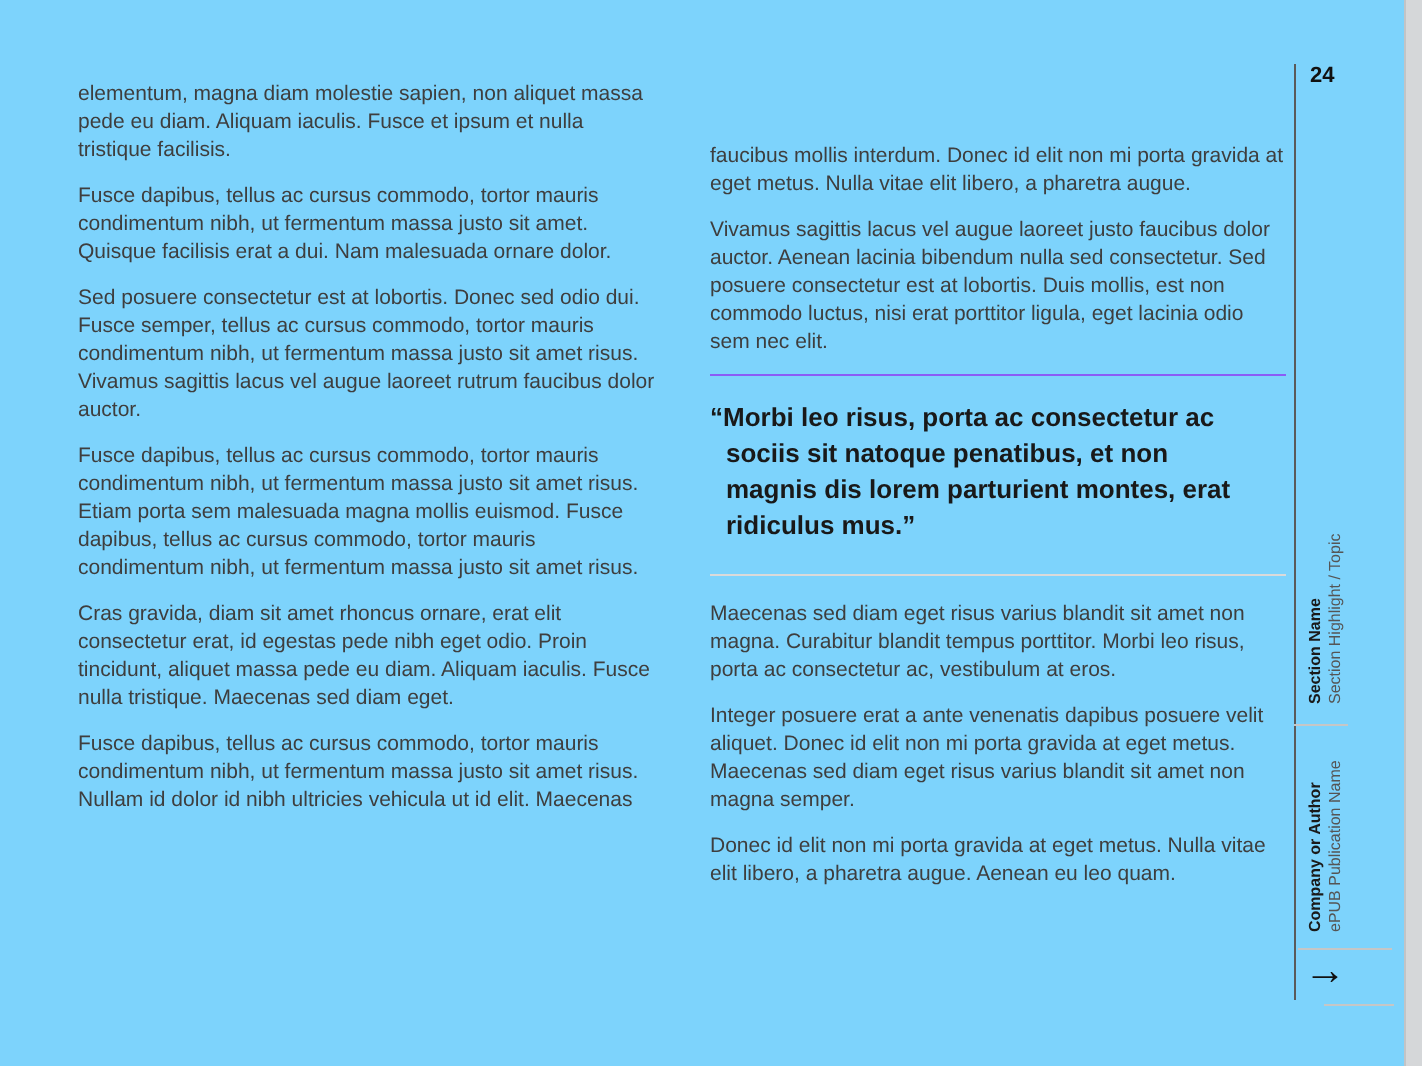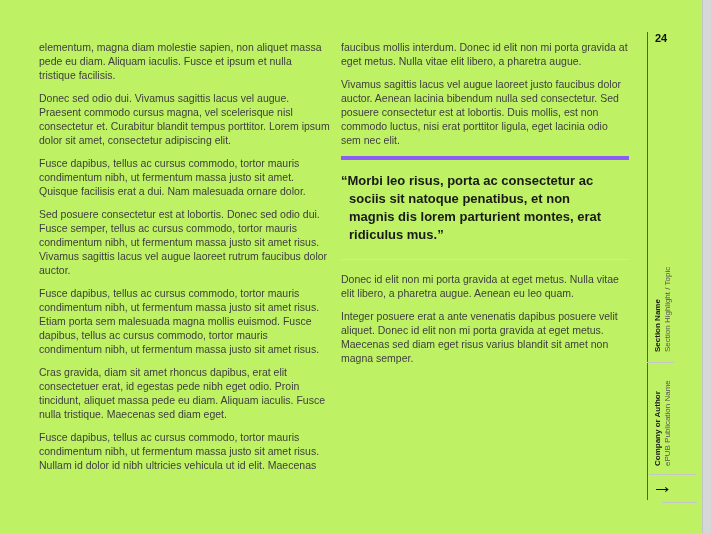--- a/index.html
+++ b/index.html
@@ -2,31 +2,31 @@
 <html><head>
 <meta charset="utf-8">
 <style>
   * { margin: 0; padding: 0; box-sizing: border-box; }
   html, body { background: #ffffff; }
   body {
     width: 711px; height: 533px;
     font-family: "Liberation Sans", sans-serif;
     overflow: hidden;
   }
-  .stage { position: relative; width: 711px; height: 533px; background: #bef264; }
+  .stage { position: relative; width: 711px; height: 533px; background: #7dd3fc; }
 
   
   .col { position: absolute; top: 40px; color: #3e3e3e; font-size: 10.5px; line-height: 14px; }
   .col-left  { left: 39px;  width: 292px; }
-  .col-right { left: 341px; width: 288px; }
+  .col-right { left: 355px; width: 288px; margin-top: 31px; }
   .body-p { margin: 0 0 9px 0; }
 
   
   .quote-block {
-    border-top: 4px solid #8b5cf6;
+    border-top: 1px solid #8b5cf6;
     border-bottom: 1px solid #dadada;
     padding: 12px 0 15px 0;
     margin: 2px 0 12px 0;
   }
   .pull-quote {
     width: 272px;
     font-size: 13px; line-height: 18px; font-weight: bold;
     color: #191919;
     padding-left: 8px; text-indent: -8px;
   }
@@ -65,41 +65,41 @@
     border-left: 1px solid #c2c4c6;
   }
 </style>
 </head>
 <body>
 
 <div class="stage">
 
   <div class="col col-left">
       <p class="body-p">elementum, magna diam molestie sapien, non aliquet massa pede eu diam. Aliquam iaculis. Fusce et ipsum et nulla tristique facilisis.</p>
-      <p class="body-p">Donec sed odio dui. Vivamus sagittis lacus vel augue. Praesent commodo cursus magna, vel scelerisque nisl consectetur et. Curabitur blandit tempus porttitor. Lorem ipsum dolor sit amet, consectetur adipiscing elit.</p>
       <p class="body-p">Fusce dapibus, tellus ac cursus commodo, tortor mauris condimentum nibh, ut fermentum massa justo sit amet. Quisque facilisis erat a dui. Nam malesuada ornare dolor.</p>
       <p class="body-p">Sed posuere consectetur est at lobortis. Donec sed odio dui. Fusce semper, tellus ac cursus commodo, tortor mauris condimentum nibh, ut fermentum massa justo sit amet risus. Vivamus sagittis lacus vel augue laoreet rutrum faucibus dolor auctor.</p>
       <p class="body-p">Fusce dapibus, tellus ac cursus commodo, tortor mauris condimentum nibh, ut fermentum massa justo sit amet risus. Etiam porta sem malesuada magna mollis euismod. Fusce dapibus, tellus ac cursus commodo, tortor mauris condimentum nibh, ut fermentum massa justo sit amet risus.</p>
-      <p class="body-p">Cras gravida, diam sit amet rhoncus dapibus, erat elit consectetuer erat, id egestas pede nibh eget odio. Proin tincidunt, aliquet massa pede eu diam. Aliquam iaculis. Fusce nulla tristique. Maecenas sed diam eget.</p>
+      <p class="body-p">Cras gravida, diam sit amet rhoncus ornare, erat elit consectetur erat, id egestas pede nibh eget odio. Proin tincidunt, aliquet massa pede eu diam. Aliquam iaculis. Fusce nulla tristique. Maecenas sed diam eget.</p>
       <p class="body-p">Fusce dapibus, tellus ac cursus commodo, tortor mauris condimentum nibh, ut fermentum massa justo sit amet risus. Nullam id dolor id nibh ultricies vehicula ut id elit. Maecenas</p>
     </div>
 
   <div class="col col-right">
     <div>
         <p class="body-p">faucibus mollis interdum. Donec id elit non mi porta gravida at eget metus. Nulla vitae elit libero, a pharetra augue.</p>
         <p class="body-p">Vivamus sagittis lacus vel augue laoreet justo faucibus dolor auctor. Aenean lacinia bibendum nulla sed consectetur. Sed posuere consectetur est at lobortis. Duis mollis, est non commodo luctus, nisi erat porttitor ligula, eget lacinia odio sem nec elit.</p>
       </div>
 
     <div class="quote-block">
       <blockquote class="pull-quote">“Morbi leo risus, porta ac consectetur ac sociis sit natoque penatibus, et non magnis dis lorem parturient montes, erat ridiculus mus.”</blockquote>
     </div>
 
     <div>
+        <p class="body-p">Maecenas sed diam eget risus varius blandit sit amet non magna. Curabitur blandit tempus porttitor. Morbi leo risus, porta ac consectetur ac, vestibulum at eros.</p>
+        <p class="body-p">Integer posuere erat a ante venenatis dapibus posuere velit aliquet. Donec id elit non mi porta gravida at eget metus. Maecenas sed diam eget risus varius blandit sit amet non magna semper.</p>
         <p class="body-p">Donec id elit non mi porta gravida at eget metus. Nulla vitae elit libero, a pharetra augue. Aenean eu leo quam.</p>
-        <p class="body-p">Integer posuere erat a ante venenatis dapibus posuere velit aliquet. Donec id elit non mi porta gravida at eget metus. Maecenas sed diam eget risus varius blandit sit amet non magna semper.</p>
       </div>
   </div>
 
   <div class="divider-v"></div>
 
   <div class="page-num">24</div>
 
   <div class="rot section-label">
     <div class="rot-title">Section Name</div>
     <div class="rot-sub">Section Highlight / Topic</div>

